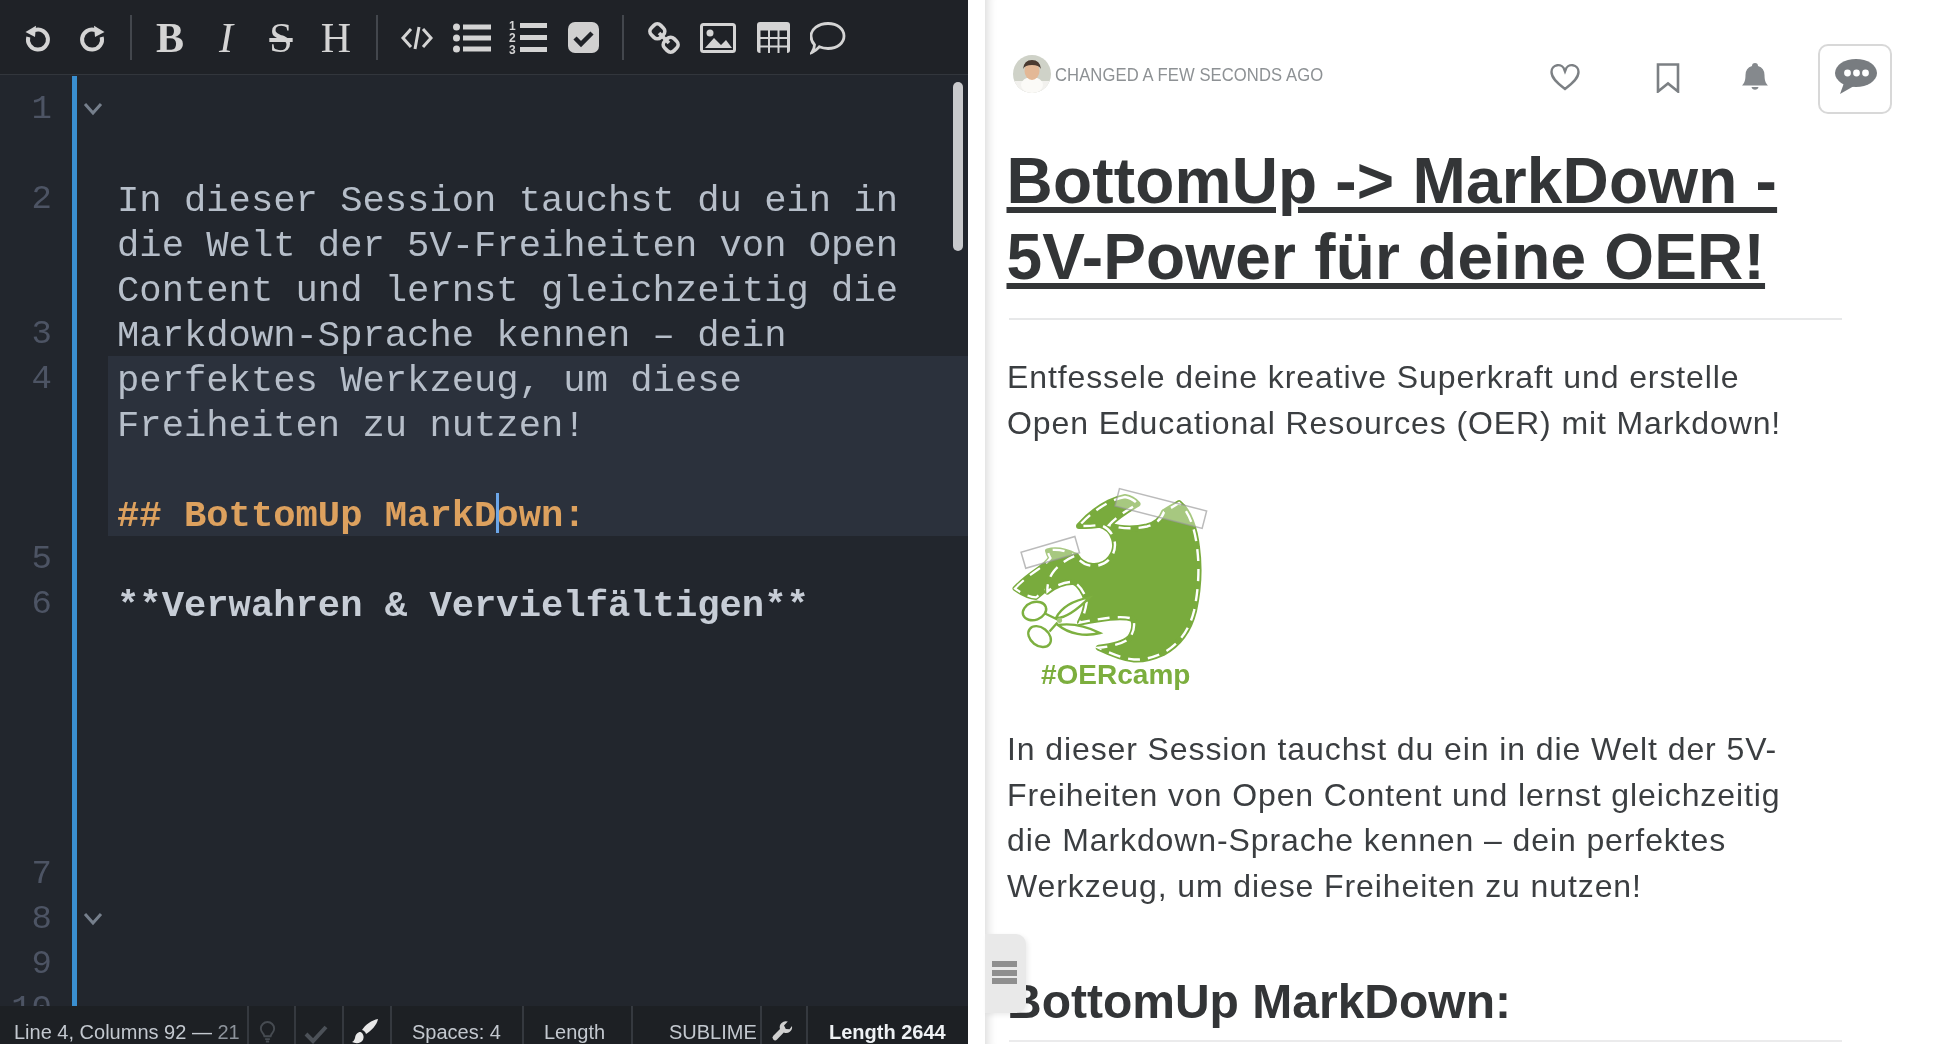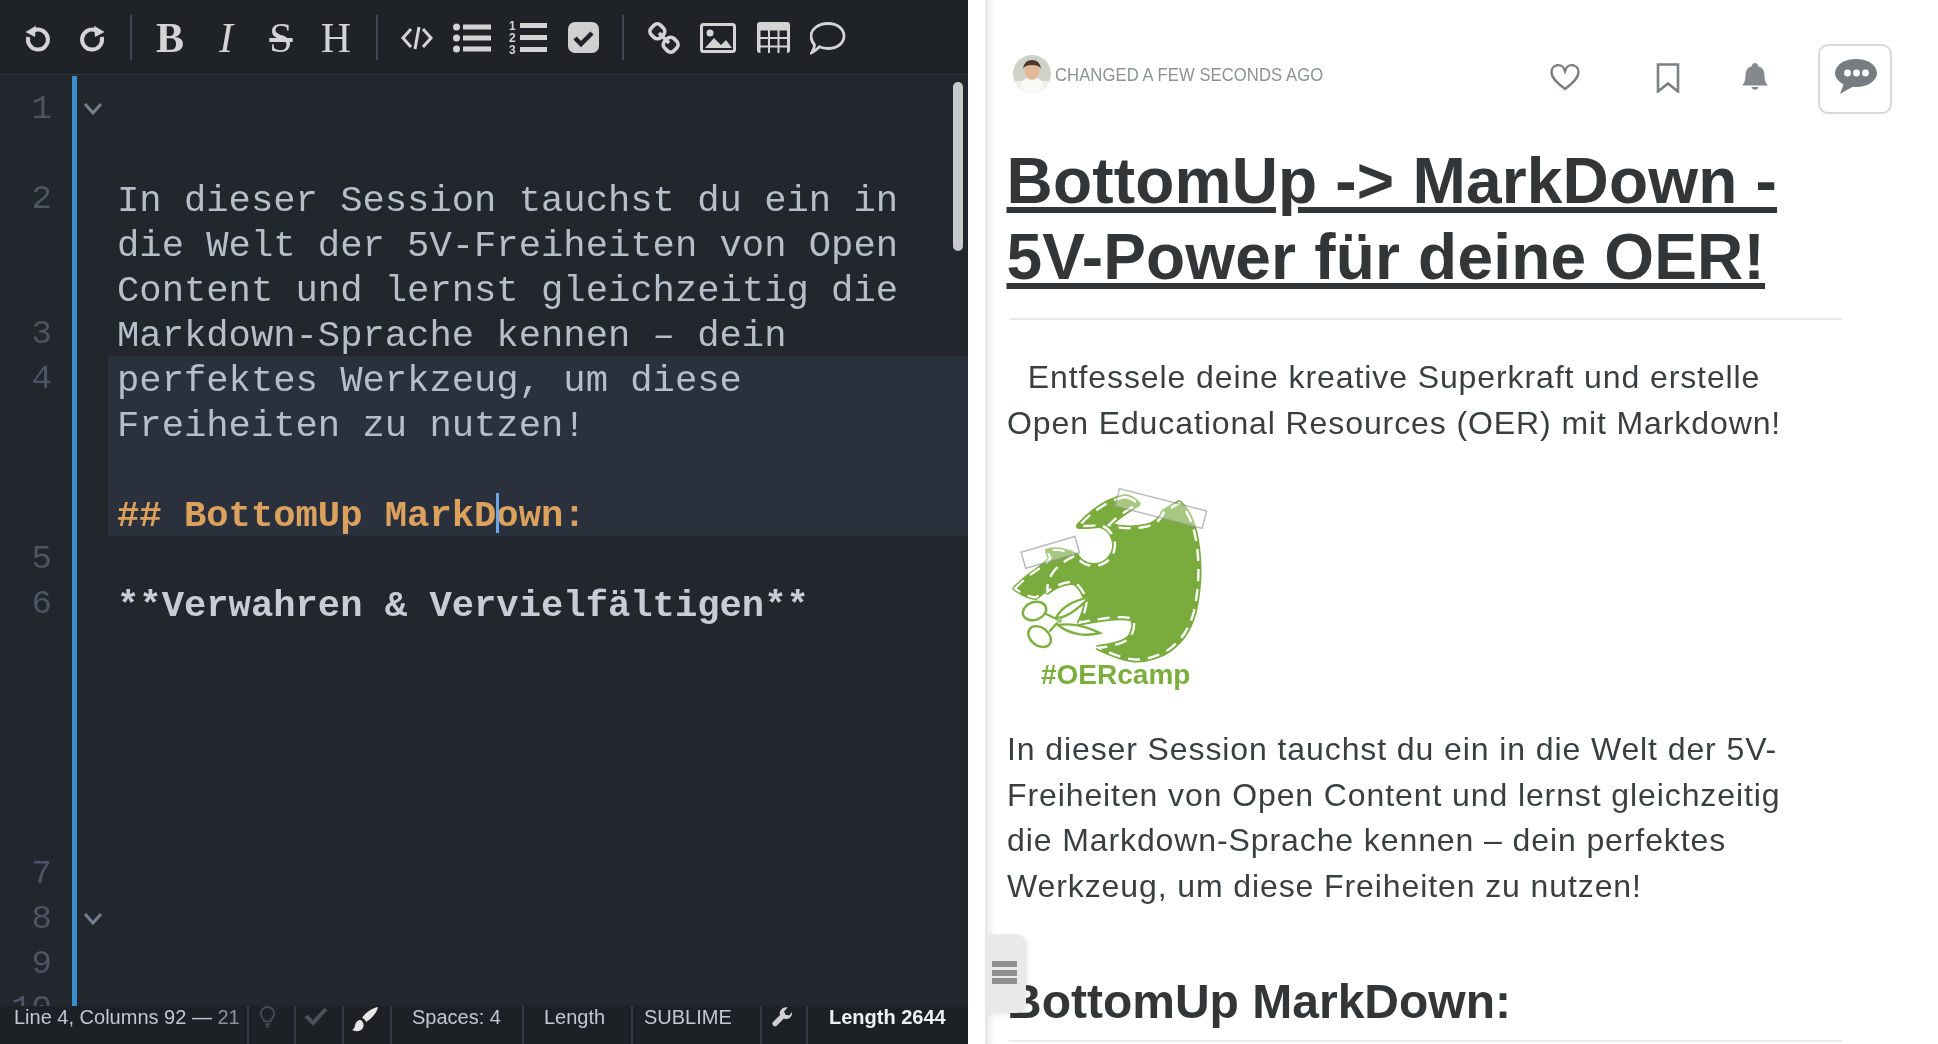--- a/index.html
+++ b/index.html
@@ -31,31 +31,31 @@
   .md-h { color:#dda15e; font-weight:bold; }
   .tok-g { color:#9ac56a; }
   .tok-b { color:#5c9fd6; }
   #cursor { position:absolute; left:496px; top:417px; width:3px; height:40px; background:#6ca6e8; }
   #sbthumb { position:absolute; left:953px; top:6px; width:10px; height:169px;
              background:#c8c9cc; border-radius:5px; }
 
   #statusbar { position:absolute; left:0; top:1006px; width:968px; height:38px;
                background:#1d2024; color:#c3c8cf; font-size:20px; }
   .ssep { position:absolute; top:0; width:2px; height:38px; background:#35393f; }
-  .stxt { position:absolute; top:0; height:38px; display:flex; align-items:flex-start; }
+  .stxt { position:absolute; top:0; height:38px; display:flex; align-items:flex-end; }
 
   
   #preview { position:absolute; left:985px; top:0; width:953px; height:1044px;
              background:#fff; box-shadow:inset 12px 0 10px -9px rgba(0,0,0,0.14); }
   .abs { position:absolute; }
   #h1t { left:21.5px; top:143px; font-size:64px; line-height:76px; font-weight:bold;
          color:#333537; letter-spacing:0.2px;text-decoration:underline; }
   #hr1 { left:24px; top:318px; width:833px; height:2px; background:#e7e8e9; }
   .para { font-size:32px; line-height:45.5px; color:#3b3e41; letter-spacing:0.9px; }
-  #p1 { left:22px; top:355px;text-align:center; }
+  #p1 { left:22px; top:355px; }
   #p2 { left:22px; top:727px; }
   #h2t { left:22px; top:975px; font-size:48px; line-height:54px; font-weight:bold; color:#333537; }
   #hr2 { left:24px; top:1040px; width:833px; height:2px; background:#ebebec; }
   #meta { left:70px; top:64px; font-size:19px; color:#8d9194; letter-spacing:0.1px;
           font-weight:400; transform:scaleX(0.875); transform-origin:left center; }
   #cmtbtn { left:833px; top:44px; width:74px; height:70px; border:2px solid #d8d8d8;
             border-radius:10px; background:#fff; }
   #handle { left:0px; top:934px; width:41px; height:79px; background:#e9e9e9;
             border-radius:0 10px 10px 0; box-shadow:2px 2px 5px rgba(0,0,0,0.08); }
   .hbar { position:absolute; left:7px; width:25px; height:6px; background:#8f8f8f; }
@@ -219,21 +219,21 @@
         <svg width="28" height="26" viewBox="0 0 28 26">
             <path d="M26 1 C20 2 13 7 10 12 c2 0.5 3.5 2 4 4 C19 13 25 7 26 1 Z" fill="#e8e8e8"></path>
             <path d="M8.5 14 c-3 0-5 2.5-5.5 6 c-0.7 2.5-1.7 3.3-3 4 c2.5 1.3 6 1.6 8.5 0.3 c2.3-1.2 3.5-3.8 3-6.3 c-0.5-2.2-1.8-3.7-3-4 Z" fill="#e8e8e8"></path>
           </svg>
       </div>
       <div class="ssep" style="left:390px;"></div>
       <div class="stxt" style="left:412px;">Spaces: 4</div>
       <div class="ssep" style="left:522px;"></div>
       <div class="stxt" style="left:544px;">Length</div>
       <div class="ssep" style="left:631px;"></div>
-      <div class="stxt" style="left:644px;">SUBLIME</div>
+      <div class="stxt" style="left:669px;">SUBLIME</div>
       <div class="ssep" style="left:760px;"></div>
       <div class="stxt" style="left:771px;">
         <svg width="24" height="24" viewBox="0 0 24 24">
             <path d="M21 6 a6 6 0 0 1 -8.2 6.6 L6 19.5 a2.6 2.6 0 0 1 -3.7 -3.7 L9 9 A6 6 0 0 1 16.8 1.6 L13 5.4 L14.8 9 L18.5 9.2 L21 6 Z" fill="#d0d0d0"></path>
           </svg>
       </div>
       <div class="ssep" style="left:806px;"></div>
       <div class="stxt" style="left:829px;color:#eef1f4;font-weight:bold;">Length&nbsp;2644</div>
     </div>
   </div>

